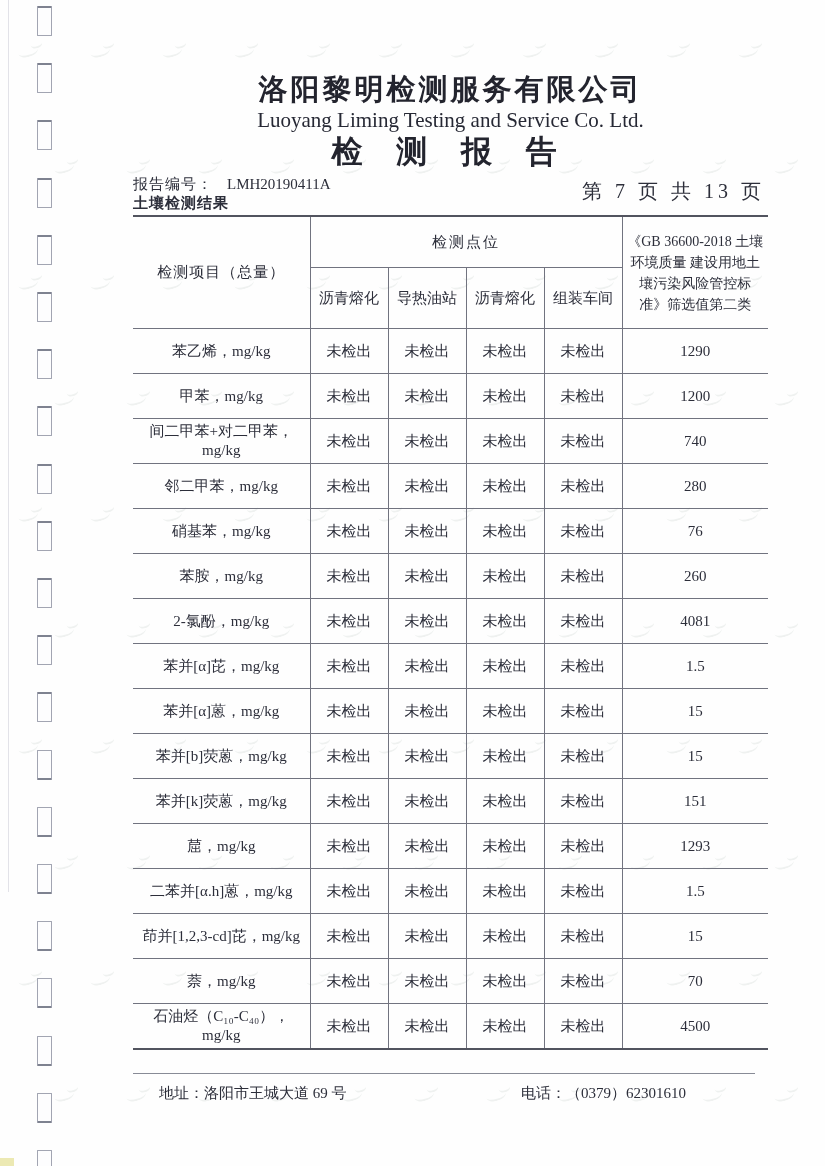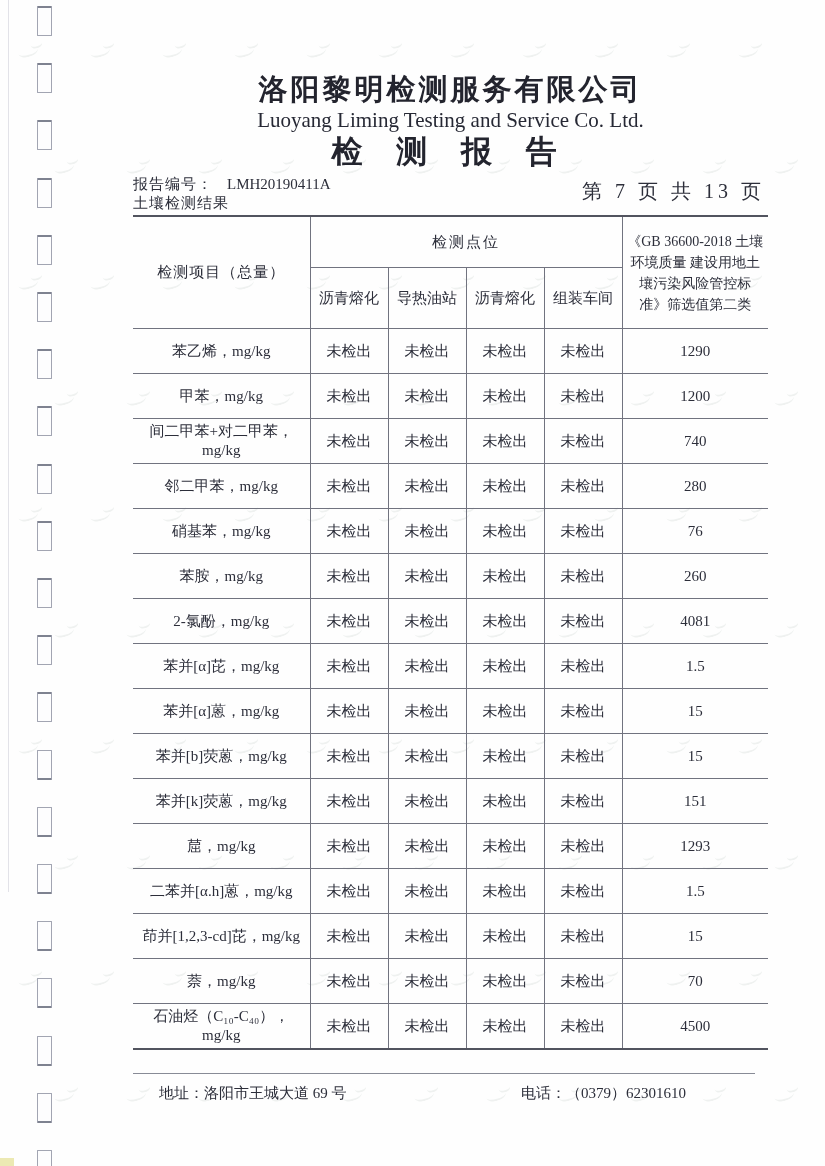--- a/index.html
+++ b/index.html
@@ -31,21 +31,21 @@
   
   .content{position:absolute;left:133px;top:72px;width:635px;z-index:1;}
   .company-cn{font-size:29px;font-weight:bold;text-align:center;letter-spacing:3px;line-height:34px;color:#23242e;}
   .company-en{font-size:21px;text-align:center;line-height:26px;margin-top:1px;color:#262834;}
   .title-cn{font-size:31px;font-weight:bold;text-align:center;letter-spacing:13px;line-height:30px;margin-top:4px;color:#23242e;}
   .title-en{font-size:19px;text-align:center;line-height:24px;margin-top:1px;}
   .meta{position:relative;margin-top:8px;font-size:15px;line-height:19px;}
   .meta .report-no-label{letter-spacing:1px;font-family:Liberation Serif, serif;}
   .meta .report-no{margin-left:14px;font-family:"Liberation Serif","DejaVu Serif",serif;}
   .page-indicator{position:absolute;right:3px;top:7px;font-size:20px;letter-spacing:4px;}
-  .section-title{font-size:15px;line-height:19px;letter-spacing:1px;}
+  .section-title{font-size:15px;line-height:19px;letter-spacing:1px;font-weight:bold;}
   
   table.results{
     width:635px;margin-top:2px;border-collapse:collapse;table-layout:fixed;
     border-top:2px solid #52545f;border-bottom:2px solid #52545f;
     font-size:15px;color:#2c2e3a;
   }
   table.results td,table.results th{
     border-top:1px solid #71737f;font-weight:normal;
     text-align:center;vertical-align:middle;padding:2px 4px;
   }

